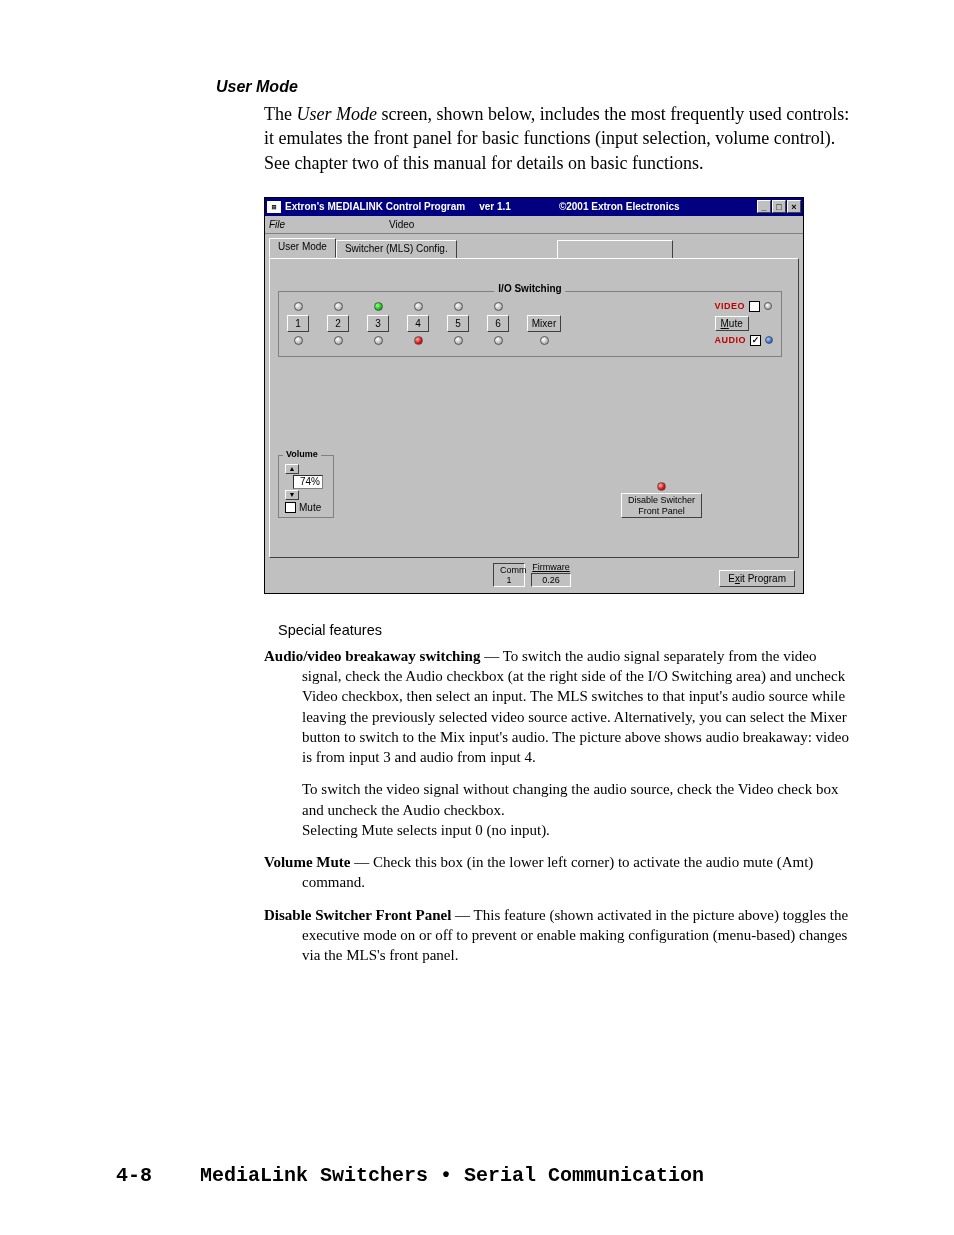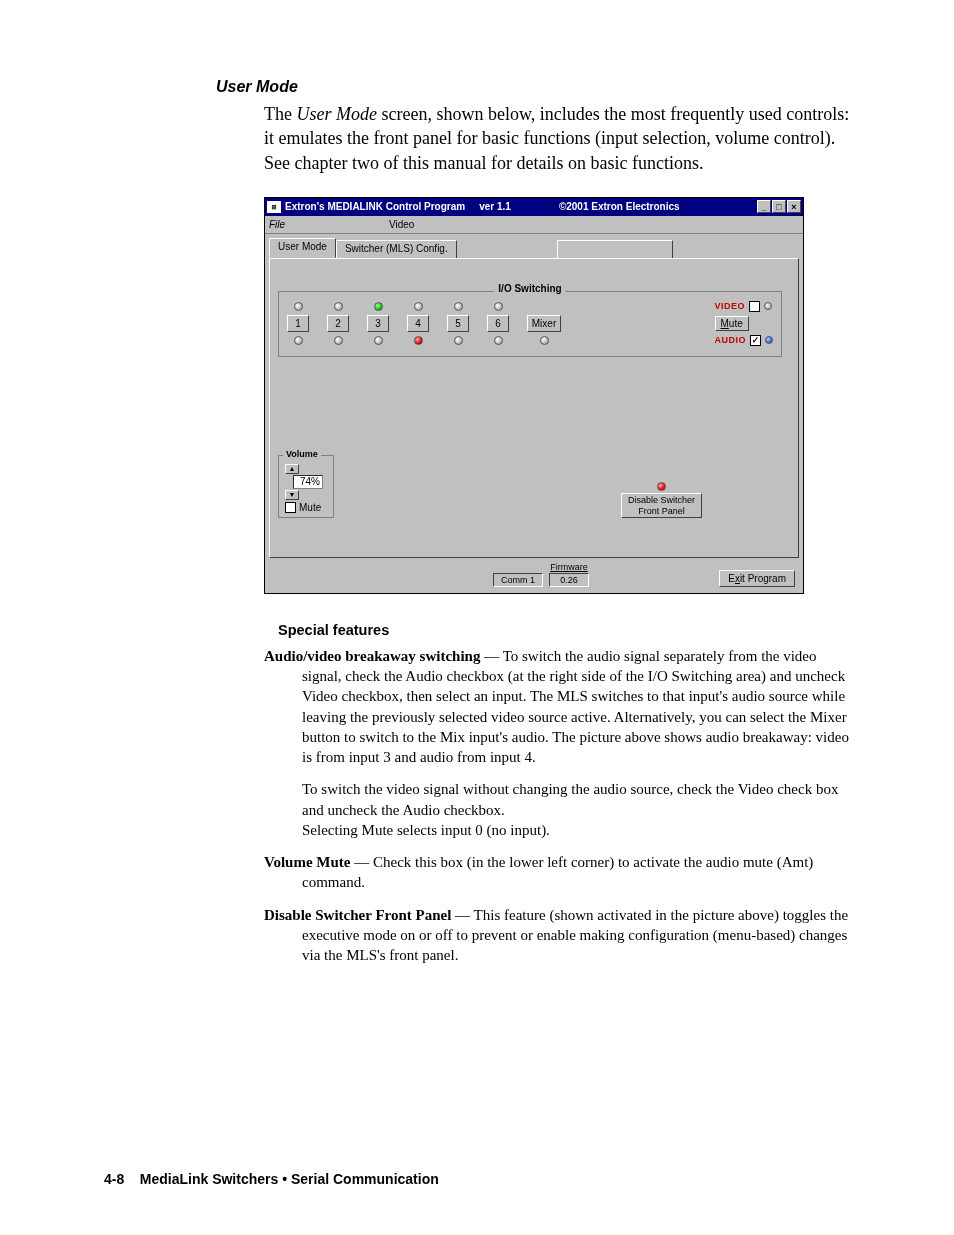--- a/index.html
+++ b/index.html
@@ -308,21 +308,21 @@
     border-right: 1px solid #404040;
     border-bottom: 1px solid #404040;
     background: #c0c0c0;
     padding: 2px 8px;
     font-size: 10px;
   }
   .exit-btn .ul { text-decoration: underline; }
   
   .subheading {
     font-family: Arial, Helvetica, sans-serif;
-    font-weight: 700;
+    font-weight: 400;
     font-size: 14.5px;
     margin-left: 170px;
     margin-bottom: 8px;
   }
   .feature {
     font-size: 15px;
     line-height: 1.35;
     margin-left: 156px;
     margin-bottom: 12px;
   }
@@ -334,23 +334,23 @@
   }
   .feature-sub {
     font-size: 15px;
     line-height: 1.35;
     margin-left: 194px;
     margin-bottom: 12px;
   }
   .page-footer {
     position: absolute;
     bottom: 48px;
-    left: 104px;
-    font-family: Liberation Sans, sans-serif;
-    font-size: 14px;
+    left: 116px;
+    font-family: Liberation Mono, monospace;
+    font-size: 20px;
     font-weight: 700;
   }
   .page-footer .chapter { font-weight: 700; }
 </style>
 </head>
 <body>
 
 <div class="page">
 
   <div class="section-heading">User Mode</div>
@@ -468,21 +468,21 @@
             <div class="disable-btn">
               <span>Disable Switcher</span><br>
               <span>Front Panel</span>
             </div>
           </div>
         </div>
       </div>
 
       <div class="footer-bar">
         <div class="firmware-col">
-          <div class="sunken" style="width:50px;text-align:center;">Comm 1</div>
+          <div class="sunken" style="width:32px;text-align:center;">Comm 1</div>
         </div>
         <div style="display:flex;flex-direction:column;align-items:center;gap:1px;">
           <span class="firmware-label">Firmware</span>
           <div class="sunken" style="width:40px;text-align:center;">0.26</div>
         </div>
         <div class="exit-btn">
           <span>E</span><span class="ul">x</span><span>it Program</span>
         </div>
       </div>
     </div>

